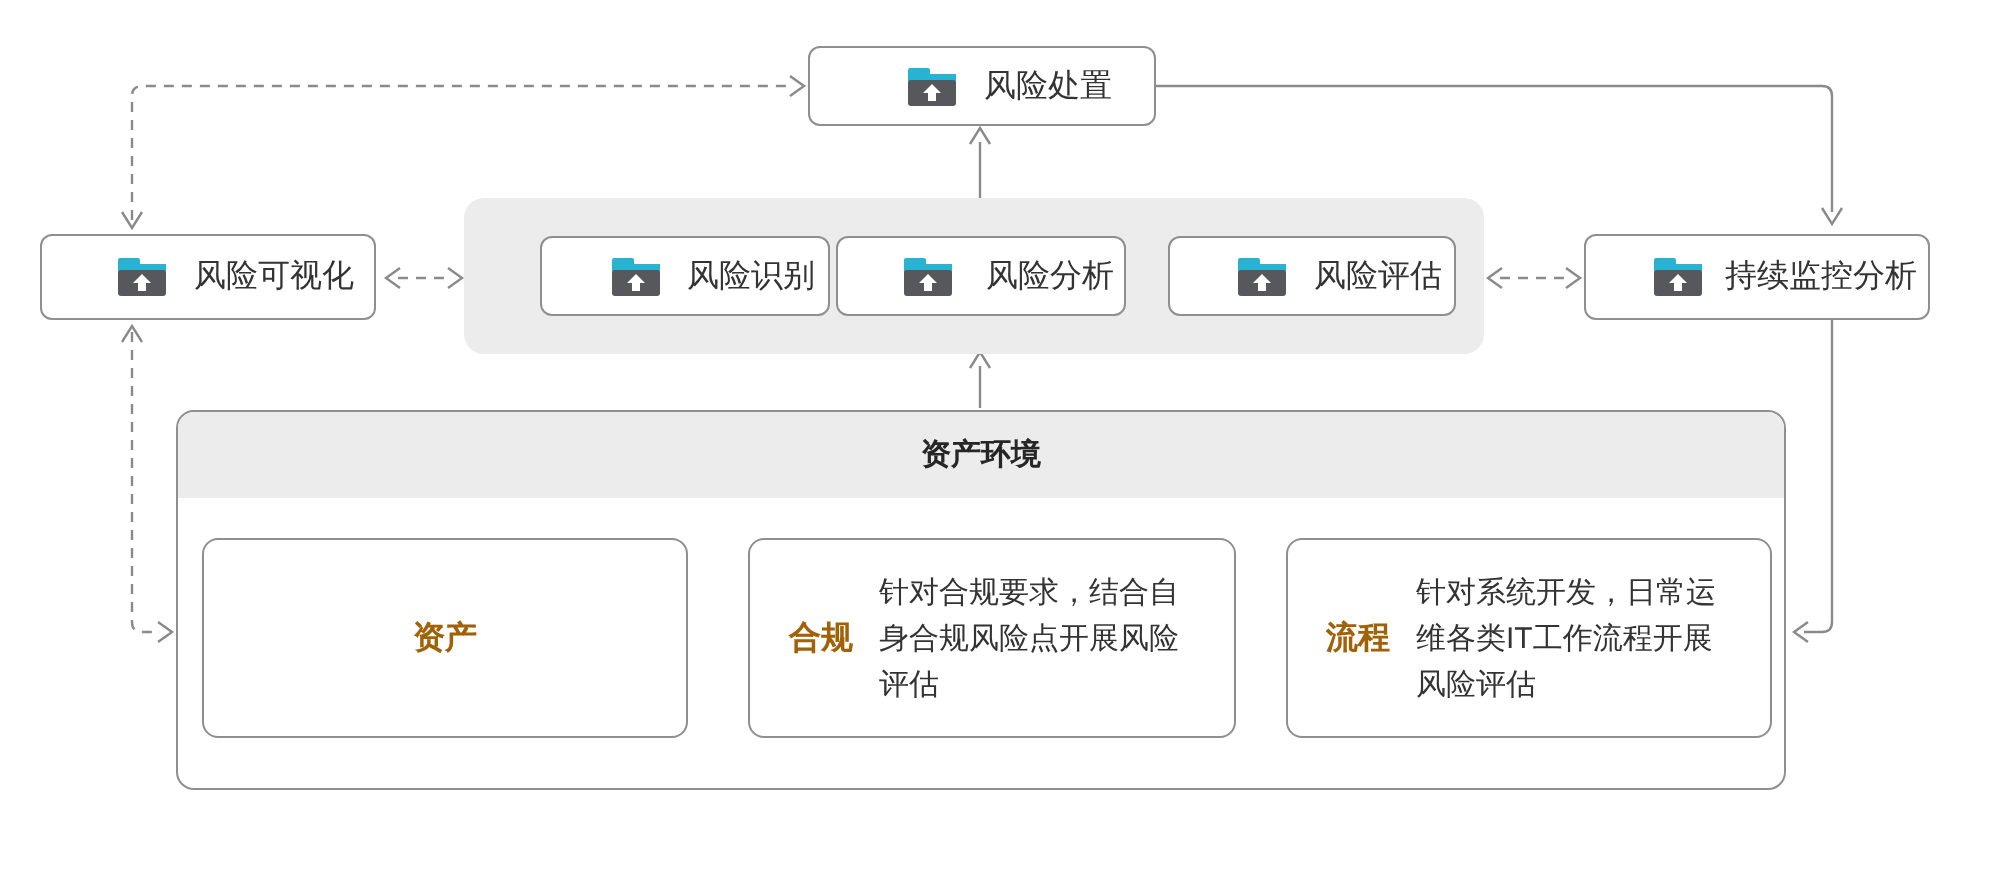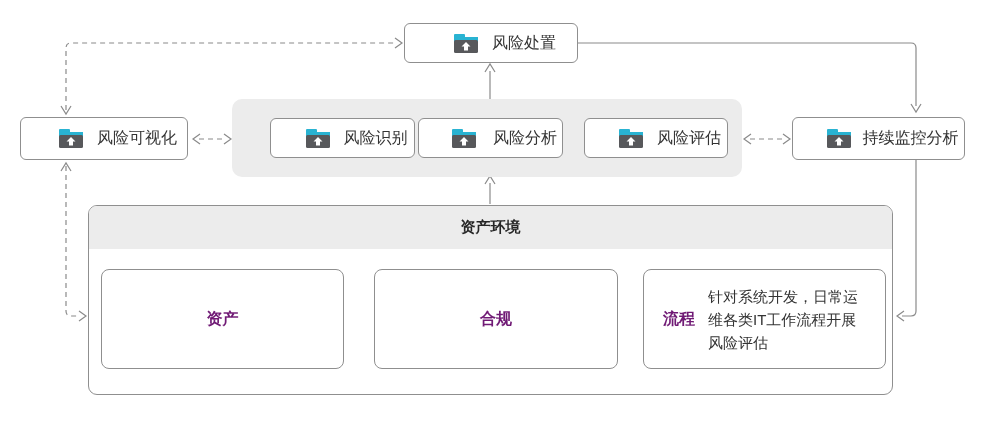--- a/index.html
+++ b/index.html
@@ -23,21 +23,21 @@
   }
   .panel-header{
     height:43px;background:#ececec;border-radius:8px 8px 0 0;
     display:flex;align-items:center;justify-content:center;
     font-size:15px;font-weight:bold;color:#262626;
   }
   .asset-box{
     position:absolute;background:#fff;border:1px solid #8f8f8f;border-radius:8px;
     box-sizing:border-box;display:flex;align-items:center;justify-content:center;gap:13px;
   }
-  .asset-label{font-size:16px;font-weight:bold;color:#701a75;white-space:nowrap;}
+  .asset-label{font-size:16px;font-weight:bold;color:#a16207;white-space:nowrap;}
   .asset-desc{width:158px;font-size:15px;line-height:23px;color:#333;text-align:left;}
 </style>
 </head>
 <body>
 
 <div class="canvas">
 
   <svg class="connectors" viewBox="0 0 996 440" fill="none" stroke="#8a8a8a" stroke-width="1.2">
 
     <path d="M578 43 H911 Q916 43 916 48 V106"></path>
@@ -161,20 +161,21 @@
     <div class="panel-header">
       <span>资产环境</span>
     </div>
 
     <div class="asset-box" style="left:12px;top:63px;width:243px;height:100px;">
       <span class="asset-label">资产</span>
     </div>
 
     <div class="asset-box" style="left:285px;top:63px;width:244px;height:100px;">
       <span class="asset-label">合规</span>
+      <span class="asset-desc">针对合规要求，结合自身合规风险点开展风险评估</span>
     </div>
 
     <div class="asset-box" style="left:554px;top:63px;width:243px;height:100px;">
       <span class="asset-label">流程</span>
       <span class="asset-desc">针对系统开发，日常运维各类IT工作流程开展风险评估</span>
     </div>
   </div>
 
 </div>
 

